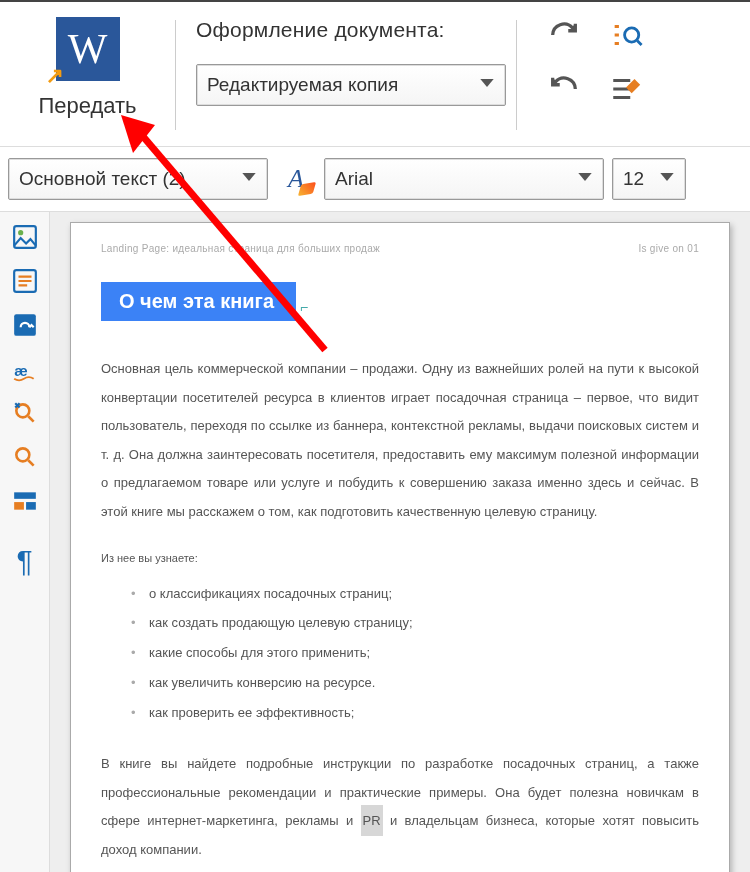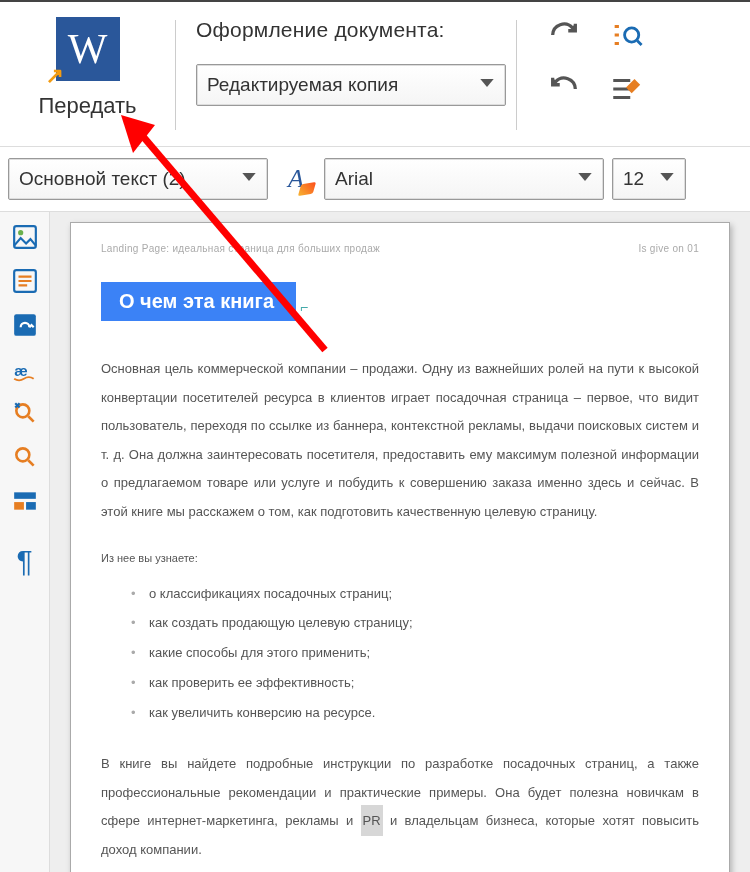--- a/index.html
+++ b/index.html
@@ -189,22 +189,22 @@
         <span>Landing Page: идеальная страница для больших продаж</span>
         <span>Is give on 01</span>
       </div>
       <span class="heading-band">О чем эта книга</span><span class="cursor-mark">⌐</span>
       <p class="body-p">Основная цель коммерческой компании – продажи. Одну из важнейших ролей на пути к высокой конвертации посетителей ресурса в клиентов играет посадочная страница – первое, что видит пользователь, переходя по ссылке из баннера, контекстной рекламы, выдачи поисковых систем и т. д. Она должна заинтересовать посетителя, предоставить ему максимум полезной информации о предлагаемом товаре или услуге и побудить к совершению заказа именно здесь и сейчас. В этой книге мы расскажем о том, как подготовить качественную целевую страницу.</p>
       <p class="intro-line">Из нее вы узнаете:</p>
       <ul class="bullets">
         <li>о классификациях посадочных страниц;</li>
         <li>как создать продающую целевую страницу;</li>
         <li>какие способы для этого применить;</li>
+        <li>как увеличить конверсию на ресурсе.</li>
         <li>как проверить ее эффективность;</li>
-        <li>как увеличить конверсию на ресурсе.</li>
       </ul>
       <p class="body-p" style="margin-top:22px;">
         <span>В книге вы найдете подробные инструкции по разработке посадочных страниц, а также профессиональные рекомендации и практические примеры. Она будет полезна новичкам в сфере интернет-маркетинга, рекламы и </span><span class="hl">PR</span><span> и владельцам бизнеса, которые хотят повысить доход компании.</span>
       </p>
     </div>
   </div>
 </div>
 
 <div class="arrow">
   <svg viewBox="0 0 260 260">

